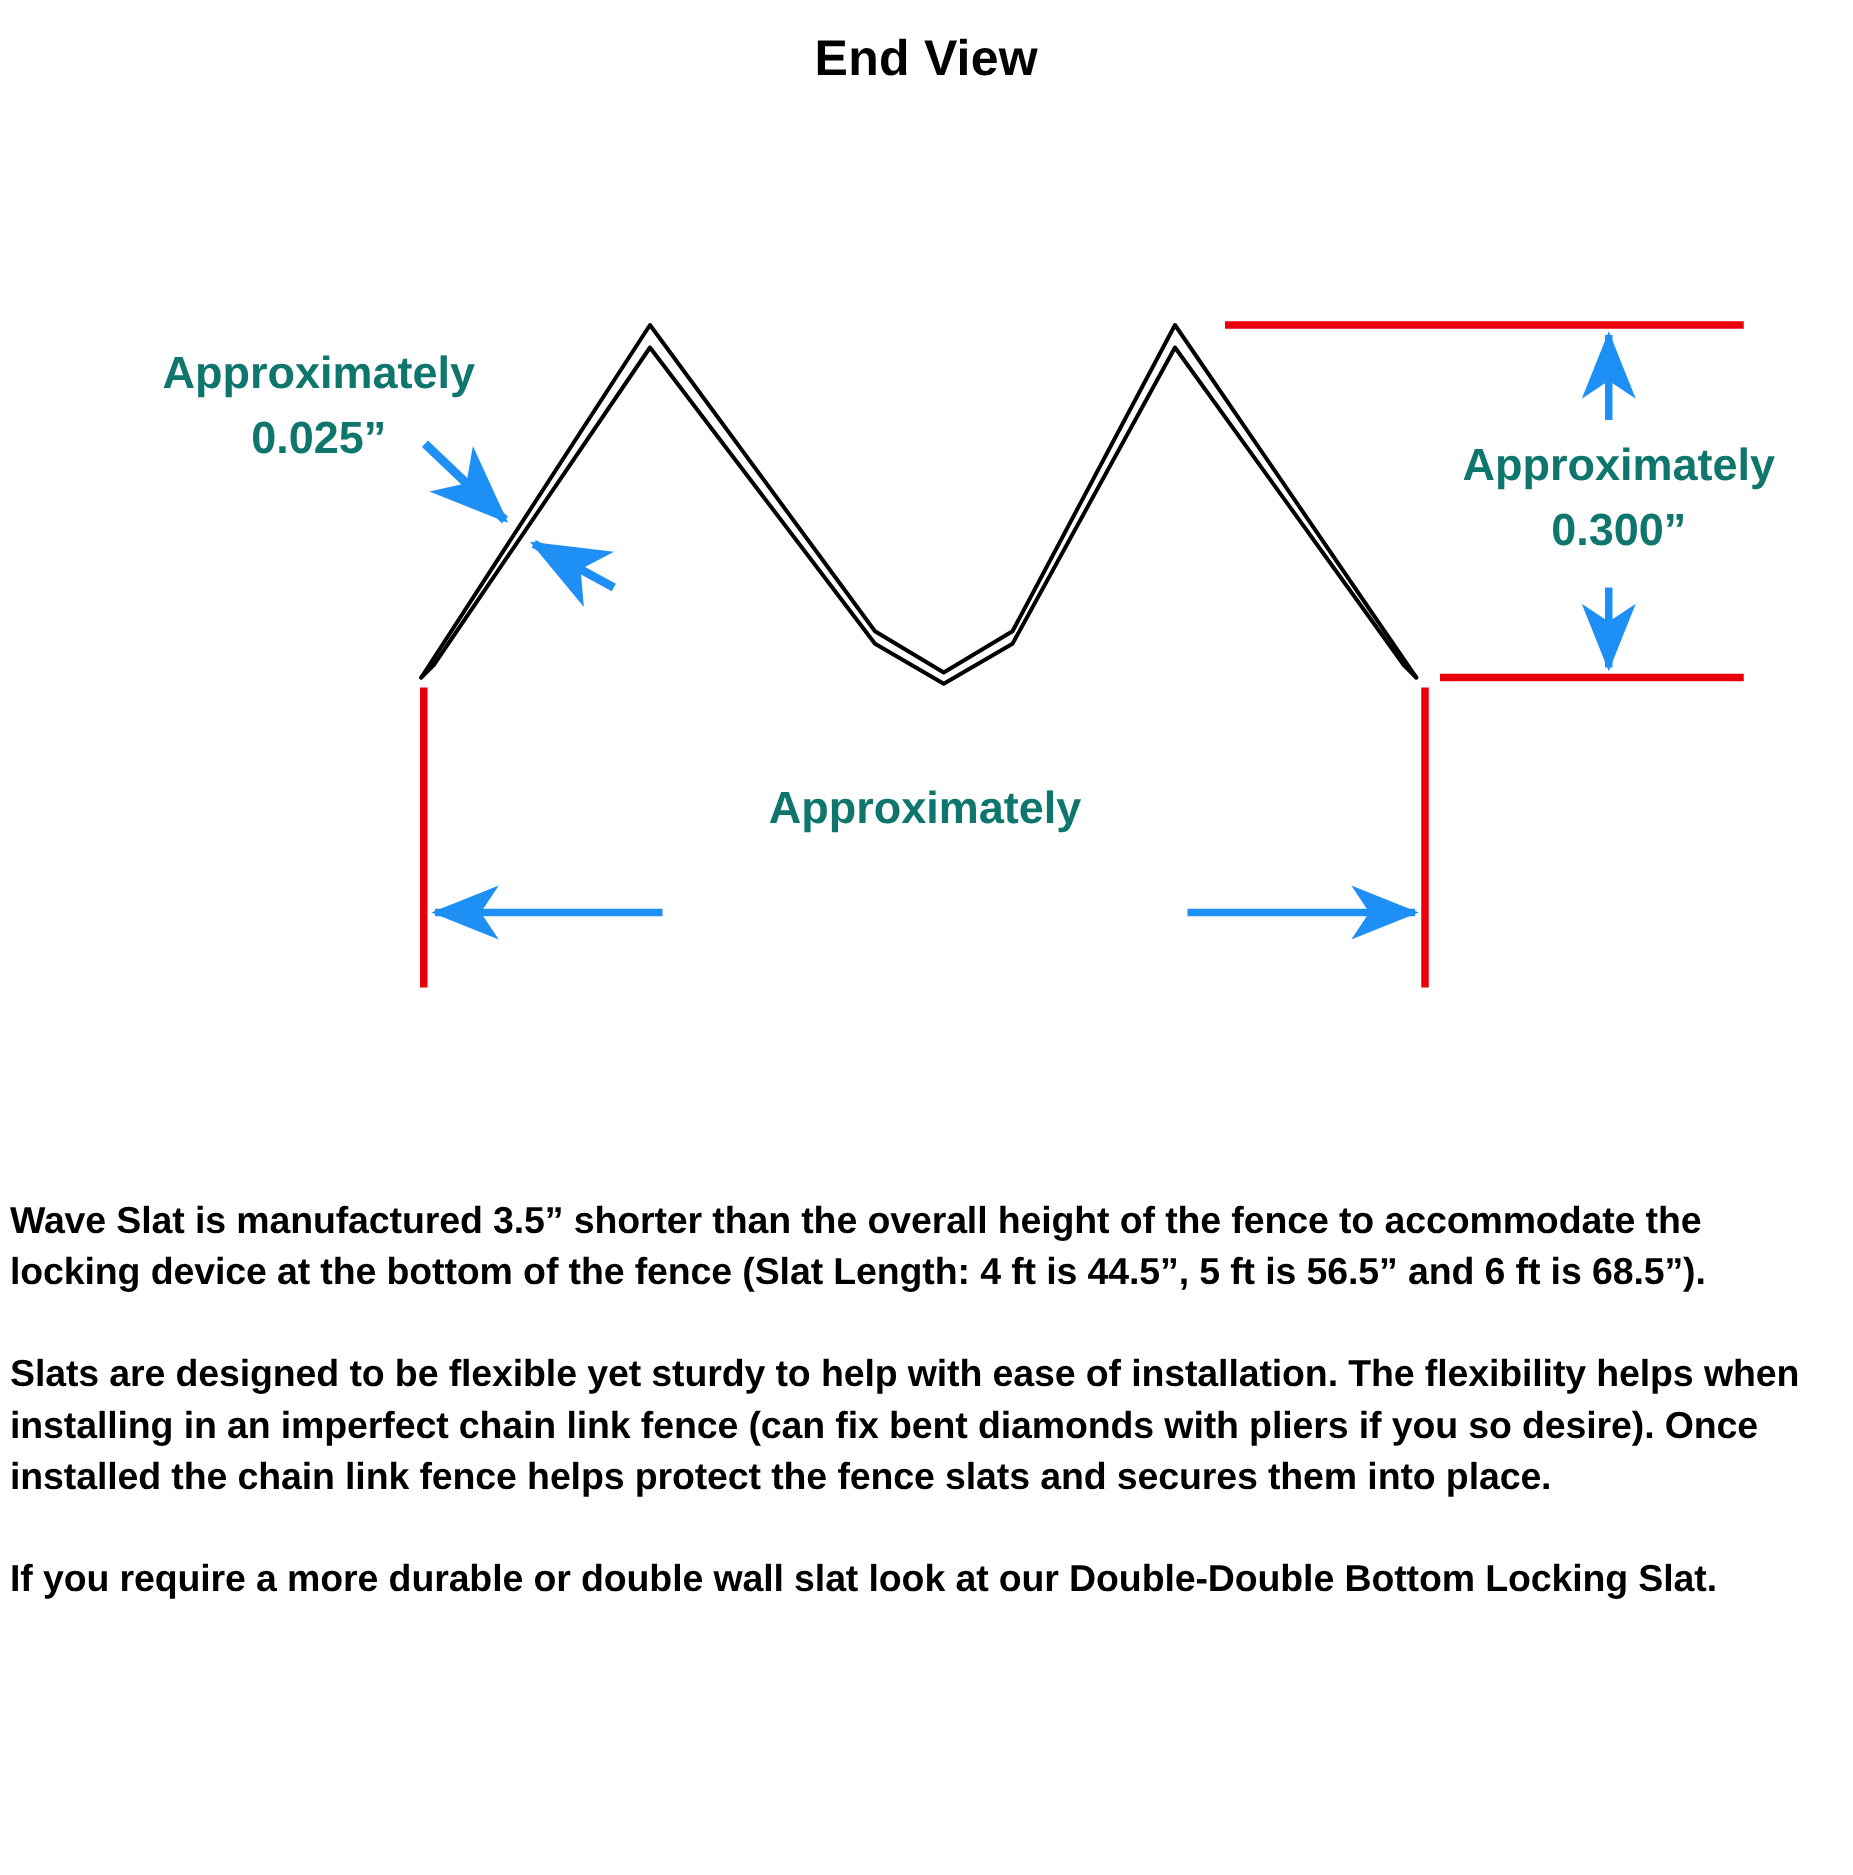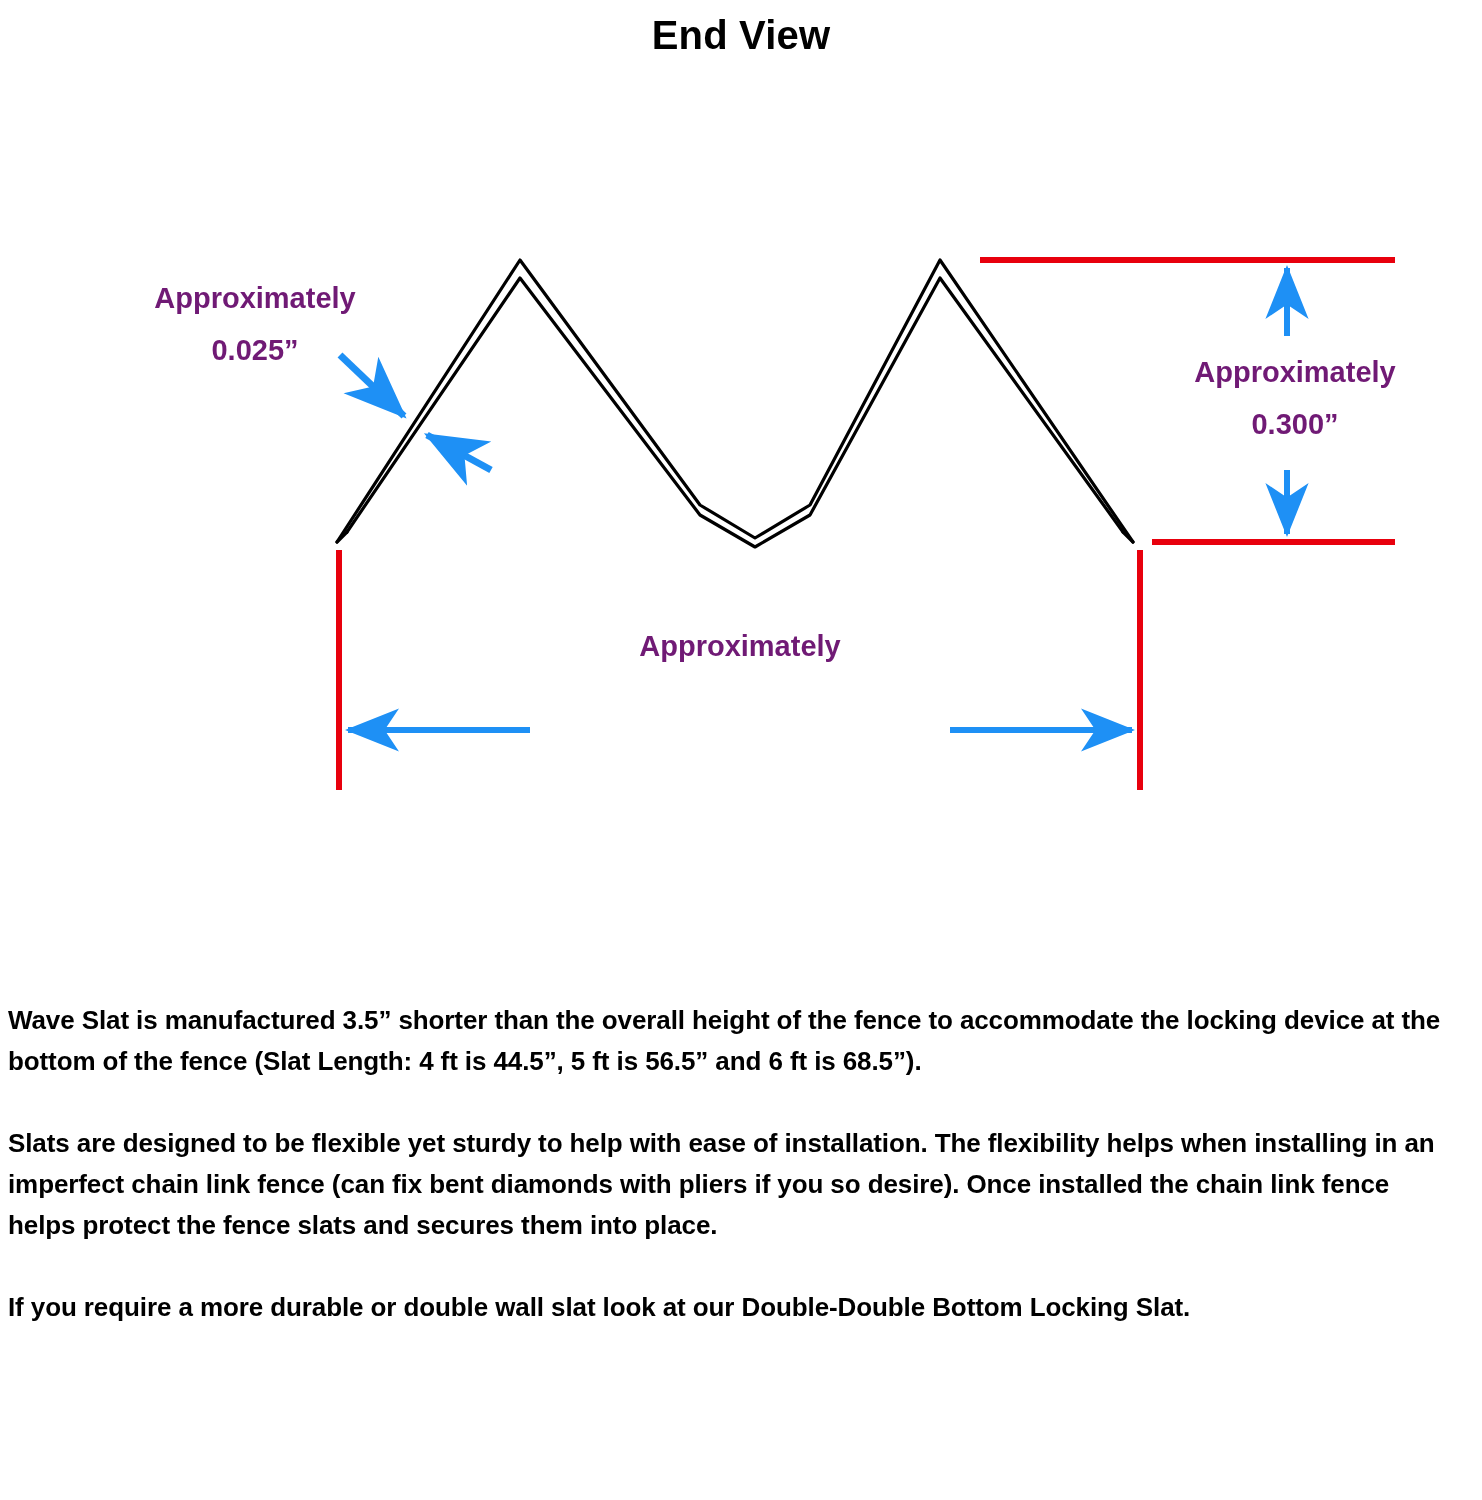--- a/index.html
+++ b/index.html
@@ -12,21 +12,21 @@
     height: 1500px;
     position: relative;
     font-family: "Liberation Sans", sans-serif;
     color: #000000;
     overflow: hidden;
   }
 
   
   #title-block {
     position: absolute;
-    top: 3px;
+    top: 15px;
     left: 0;
     width: 1482px;
     text-align: center;
     font-weight: bold;
     font-size: 40px;
     line-height: 64px;
     letter-spacing: 0.2px;
   }
   #title-block .title-line {
     display: block;
@@ -41,23 +41,23 @@
     height: 600px;
   }
   #diagram svg {
     position: absolute;
     top: 0;
     left: 0;
   }
 
   .dim-label {
     position: absolute;
-    color: #701a75;
+    color: #0f766e;
     font-weight: bold;
-    font-size: 29px;
+    font-size: 36px;
     line-height: 52px;
     white-space: nowrap;
   }
   .dim-label .l2 { display: block; }
 
   #label-thickness {
     top: 52px;
     left: 60px;
     text-align: center;
     width: 390px;
@@ -71,24 +71,24 @@
   #label-width {
     top: 400px;
     left: 545px;
     text-align: center;
     width: 390px;
   }
 
   
   #body-text {
     position: absolute;
-    top: 1000px;
+    top: 956px;
     left: 8px;
     width: 1450px;
-    font-size: 26px;
+    font-size: 30px;
     font-weight: bold;
     line-height: 41px;
     letter-spacing: -0.1px;
   }
   #body-text p {
     margin: 0 0 41px 0;
   }
   #body-text p:last-child {
     margin-bottom: 15px;
   }

